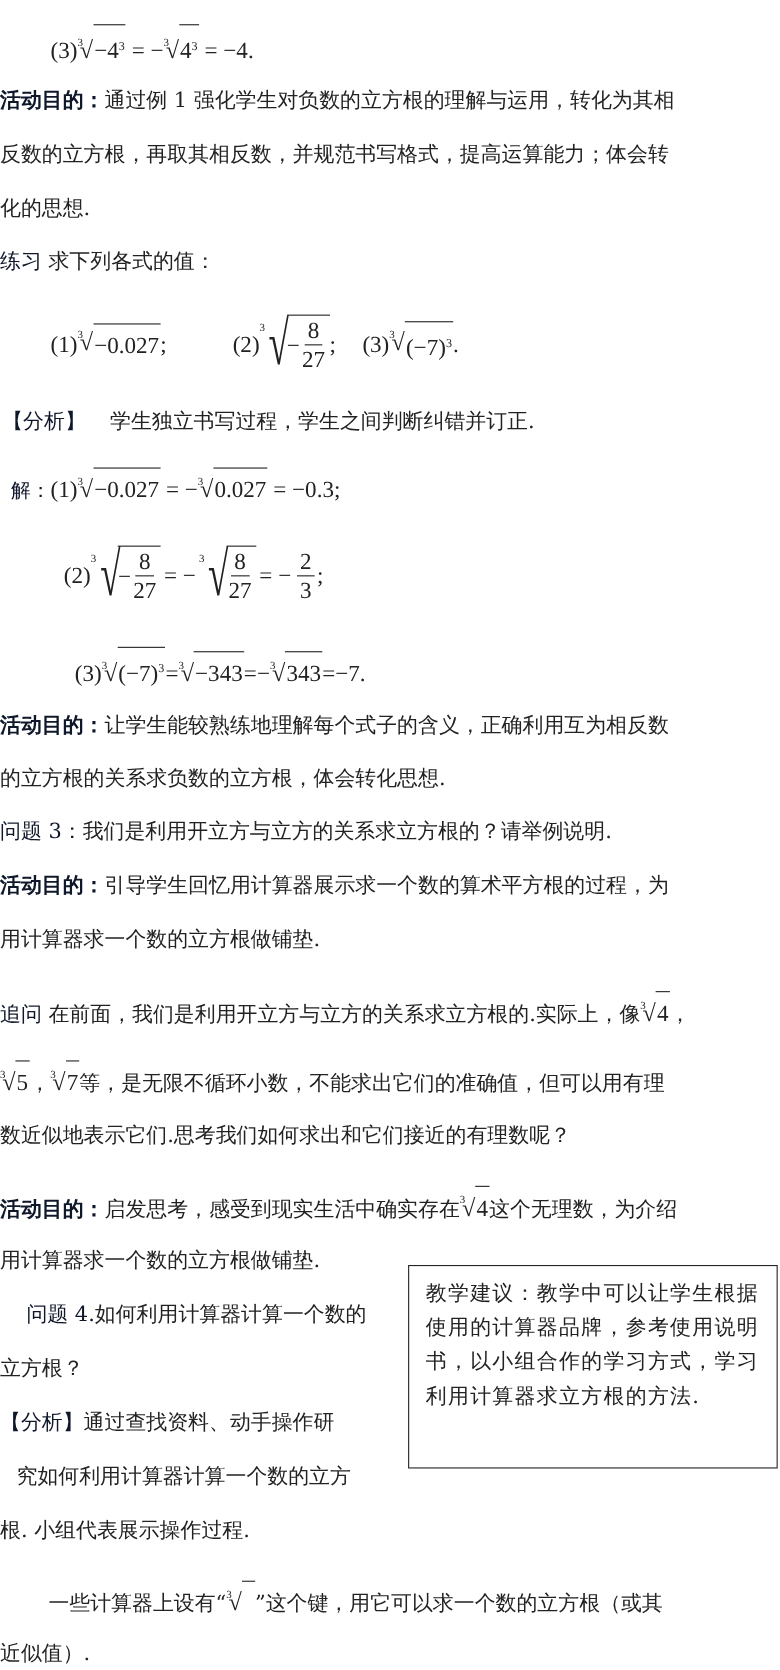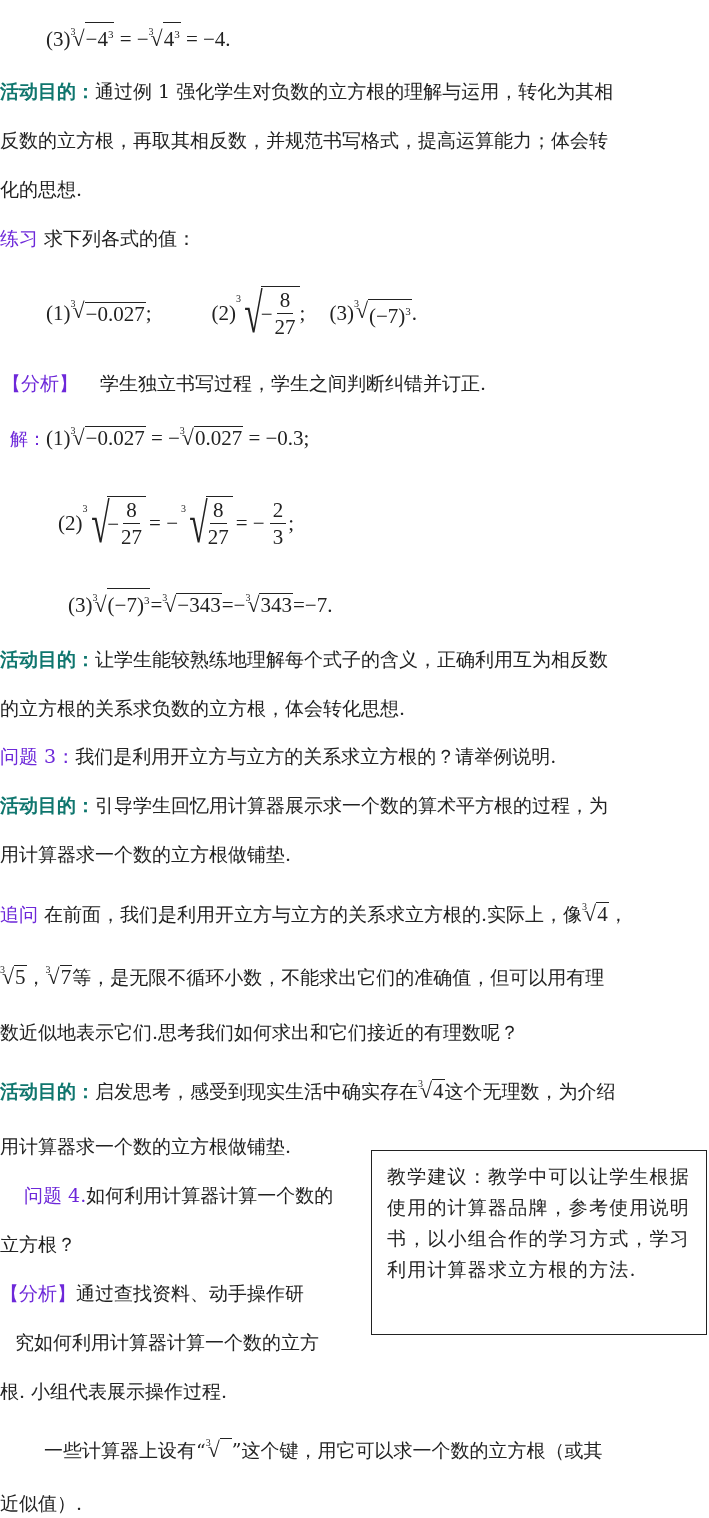--- a/index.html
+++ b/index.html
@@ -2,27 +2,27 @@
 <html><head>
 <meta charset="utf-8">
 <style>
   html, body { margin:0; padding:0; background:#ffffff; }
   body {
     width:709px; height:1518px; position:relative; overflow:hidden;
     font-family: "DejaVu Serif", "Liberation Serif", serif;
     color:#222222;
   }
   .line { position:absolute; left:0; white-space:nowrap; font-size:19px; line-height:26px; }
-  .label-bold { color:#0f766e; font-weight:bold; font-family: "DejaVu Sans", "Liberation Sans", sans-serif; }
-  .label { color:#6d28d9; }
+  .label-bold { color:#0f172a; font-weight:bold; font-family: "DejaVu Sans", "Liberation Sans", sans-serif; }
+  .label { color:#0f172a; }
   .math { font-family: "Liberation Serif", "DejaVu Serif", serif; font-size:21px; }
   .rad { position:relative; display:inline-block; }
   .idx { font-size:10px; position:relative; top:-11px; margin-right:-3px; }
   .sym { font-size:22px; }
-  .over { border-top:1.3px solid #222; padding:0 1px; display:inline-block; line-height:22px; }
+  .over { border-top:1.3px solid #222; padding:8px 1px; display:inline-block; line-height:22px; }
   sup { font-size:11px; }
   .frac { display:inline-flex; flex-direction:column; align-items:center; vertical-align:middle; margin:0 2px; }
   .frac .num { border-bottom:1.3px solid #222; padding:0 3px; line-height:26px; }
   .frac .den { line-height:26px; }
   .tall { display:inline-flex; align-items:center; }
   .tall .bigsym { font-size:56px; line-height:60px; transform:scaleX(0.6); display:inline-block; margin-right:-8px; }
   .tall .bigover { border-top:1.3px solid #222; display:inline-flex; align-items:center; padding-right:2px; }
   .note-box {
     position:absolute; left:371px; top:1150px; width:336px; height:185px;
     border:1.5px solid #222; box-sizing:border-box; padding:10px 12px 0 15px;

